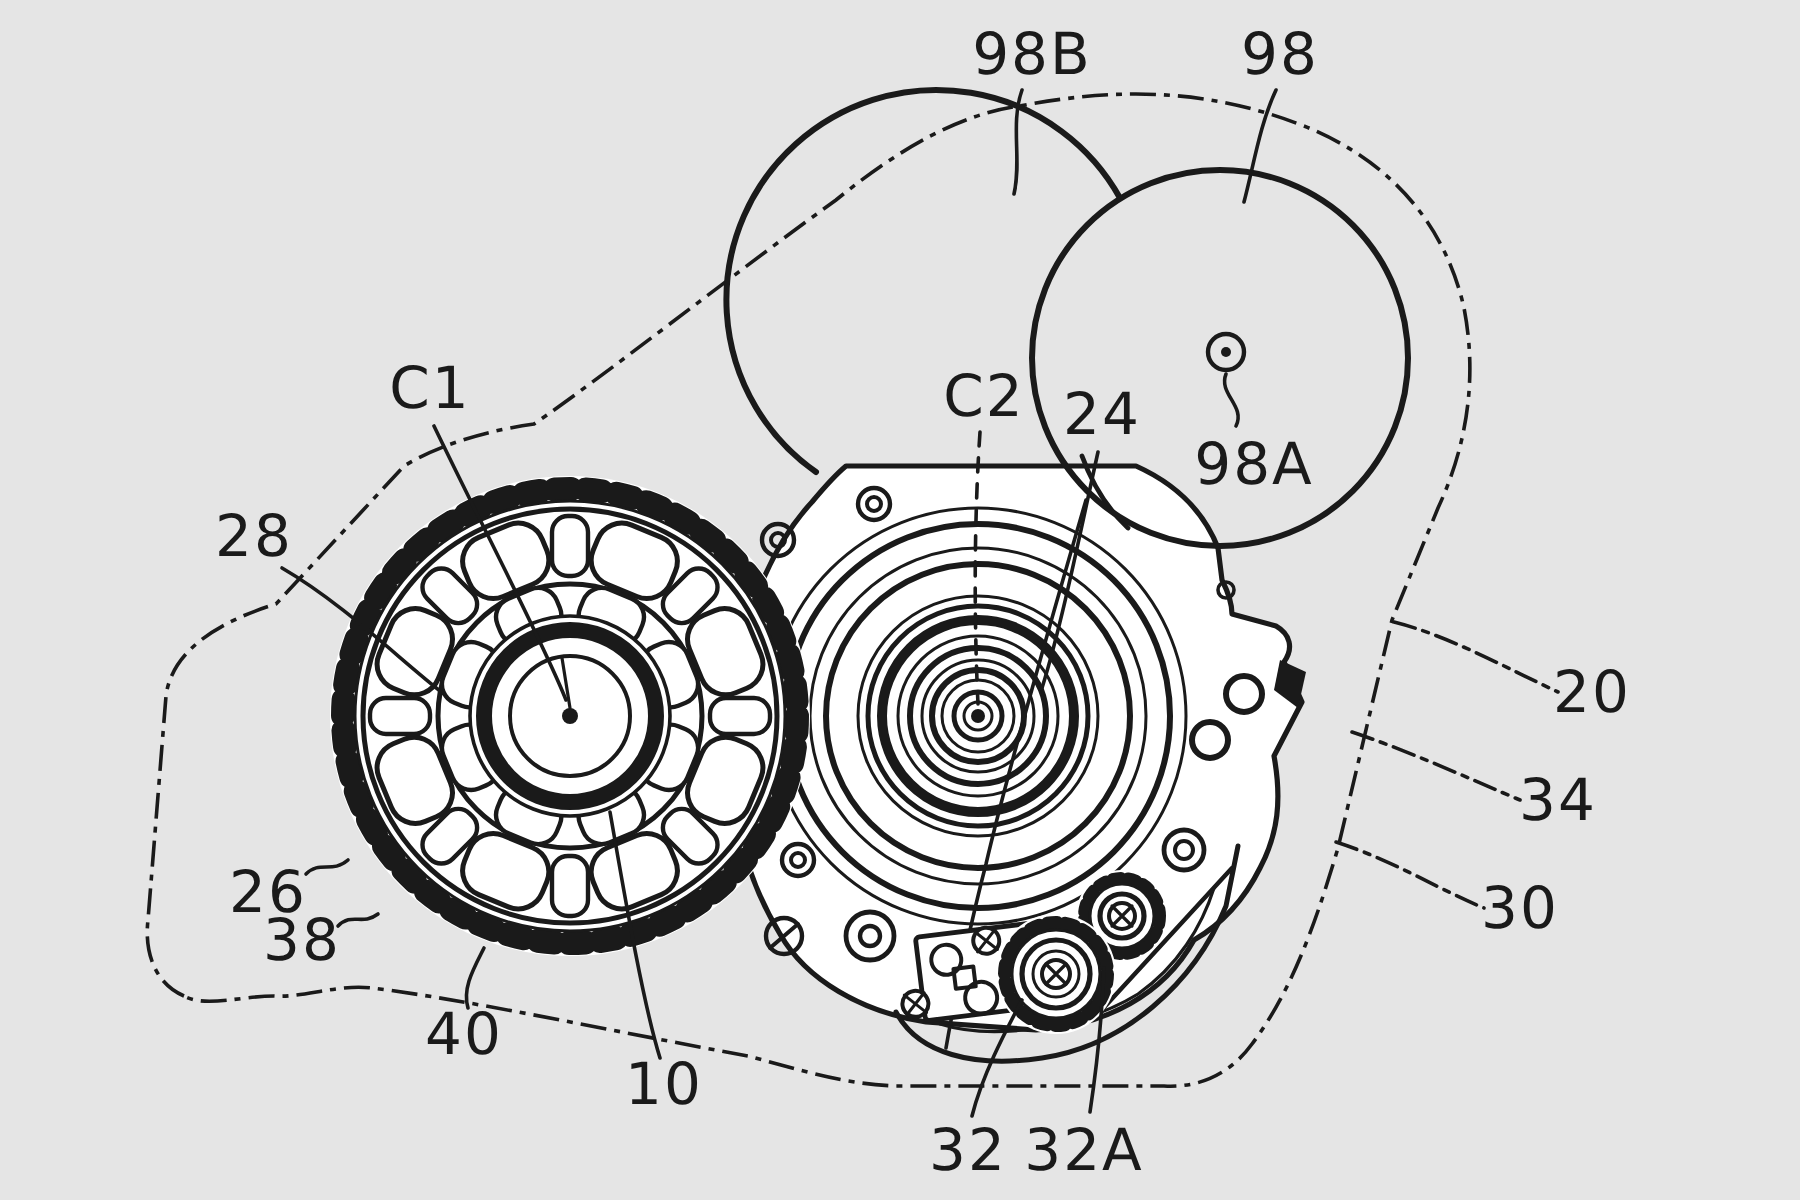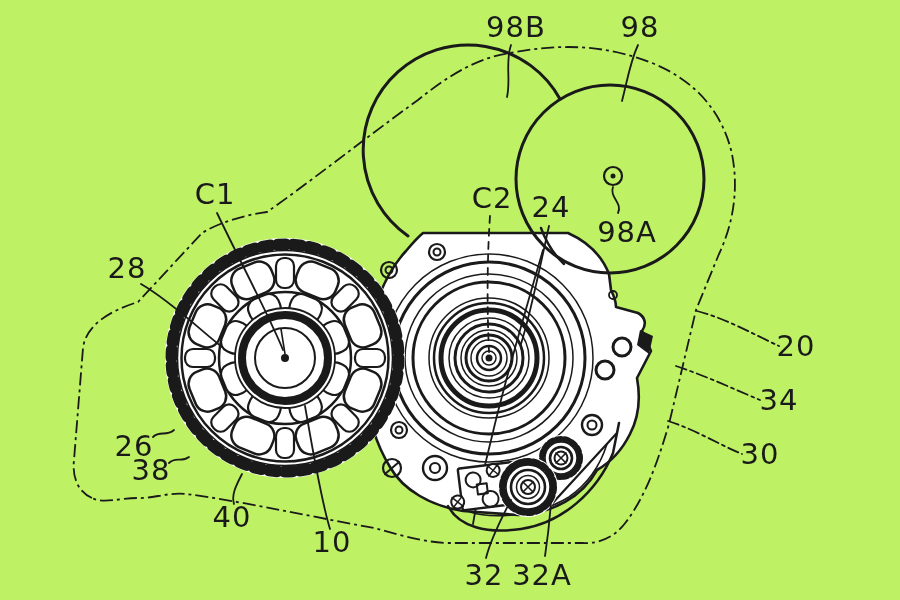--- a/index.html
+++ b/index.html
@@ -1,16 +1,16 @@
 <!DOCTYPE html>
 <html><head>
 <meta charset="utf-8">
 <style>
   html,body{margin:0;padding:0;background:#fff;}
-  .stage{position:relative;width:900px;height:600px;background:#bef264;overflow:hidden;
+  .stage{position:relative;width:900px;height:600px;background:#e5e5e5;overflow:hidden;
          font-family:"DejaVu Sans",sans-serif;}
   svg{position:absolute;left:0;top:0;}
   .ln{fill:none;stroke:#1a1a1a;stroke-linecap:round;stroke-linejoin:round;}
   .wh{fill:#ffffff;stroke:#1a1a1a;stroke-linejoin:round;}
   .solid{fill:#1a1a1a;stroke:none;}
   .chain{fill:none;stroke:#1a1a1a;stroke-width:1.8;stroke-dasharray:13 4 3 4;}
   .leader{fill:none;stroke:#1a1a1a;stroke-width:1.8;stroke-linecap:round;}
   .leaderchain{fill:none;stroke:#1a1a1a;stroke-width:1.8;stroke-dasharray:11 4 3 4;stroke-linecap:round;}
   text.ref{fill:#1a1a1a;font-family:"DejaVu Sans",sans-serif;font-size:29px;
            text-anchor:middle;letter-spacing:1px;}

